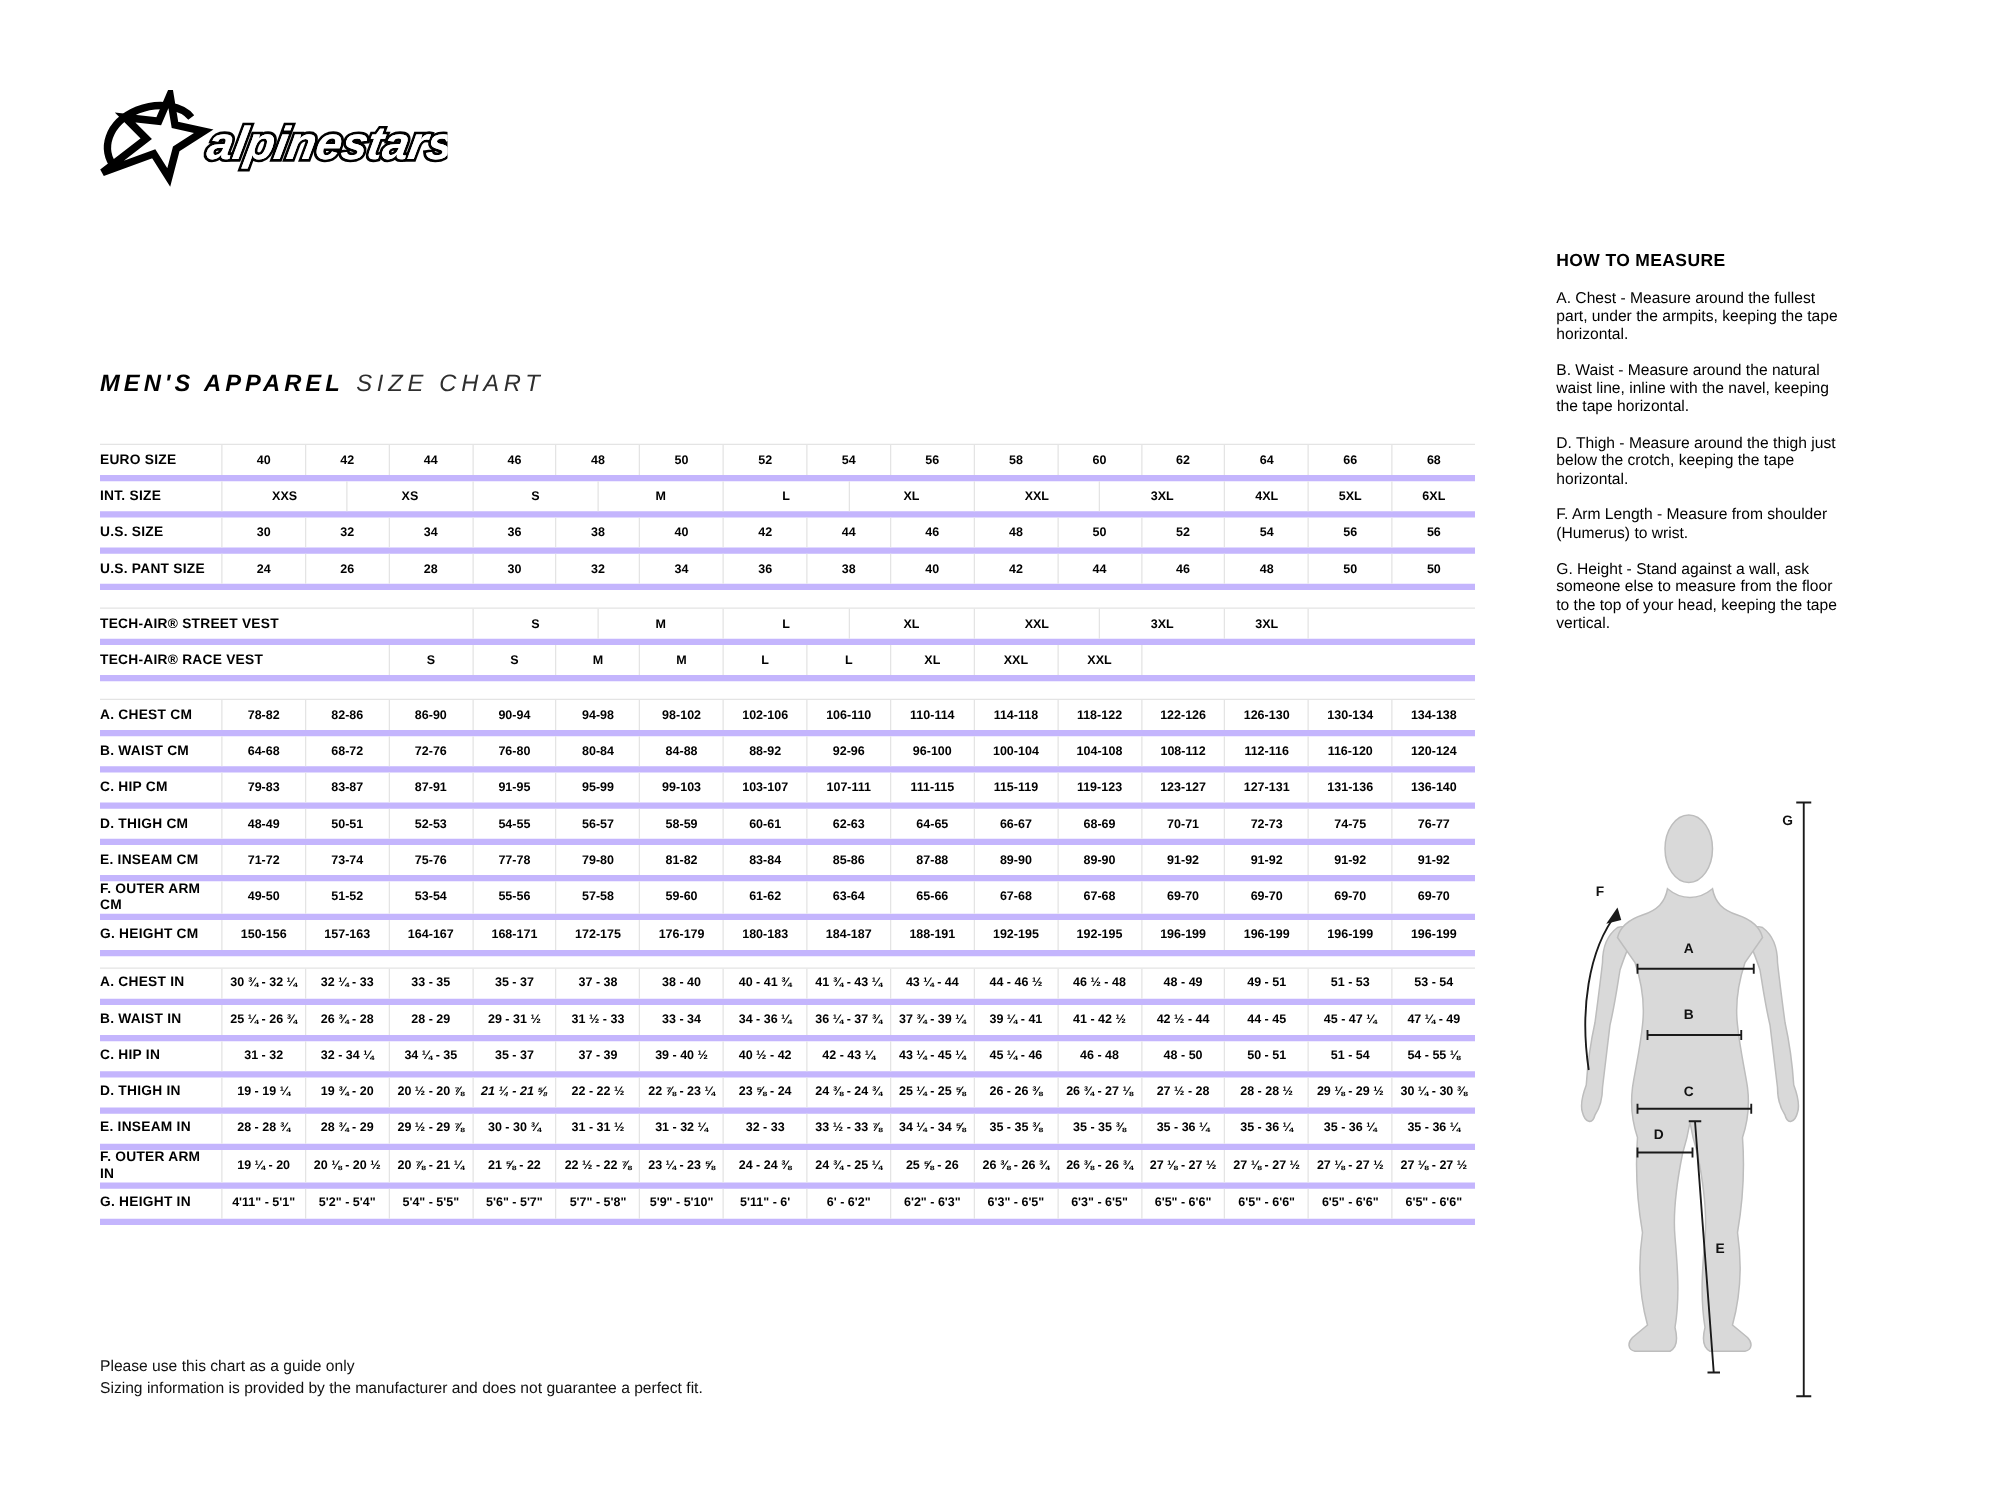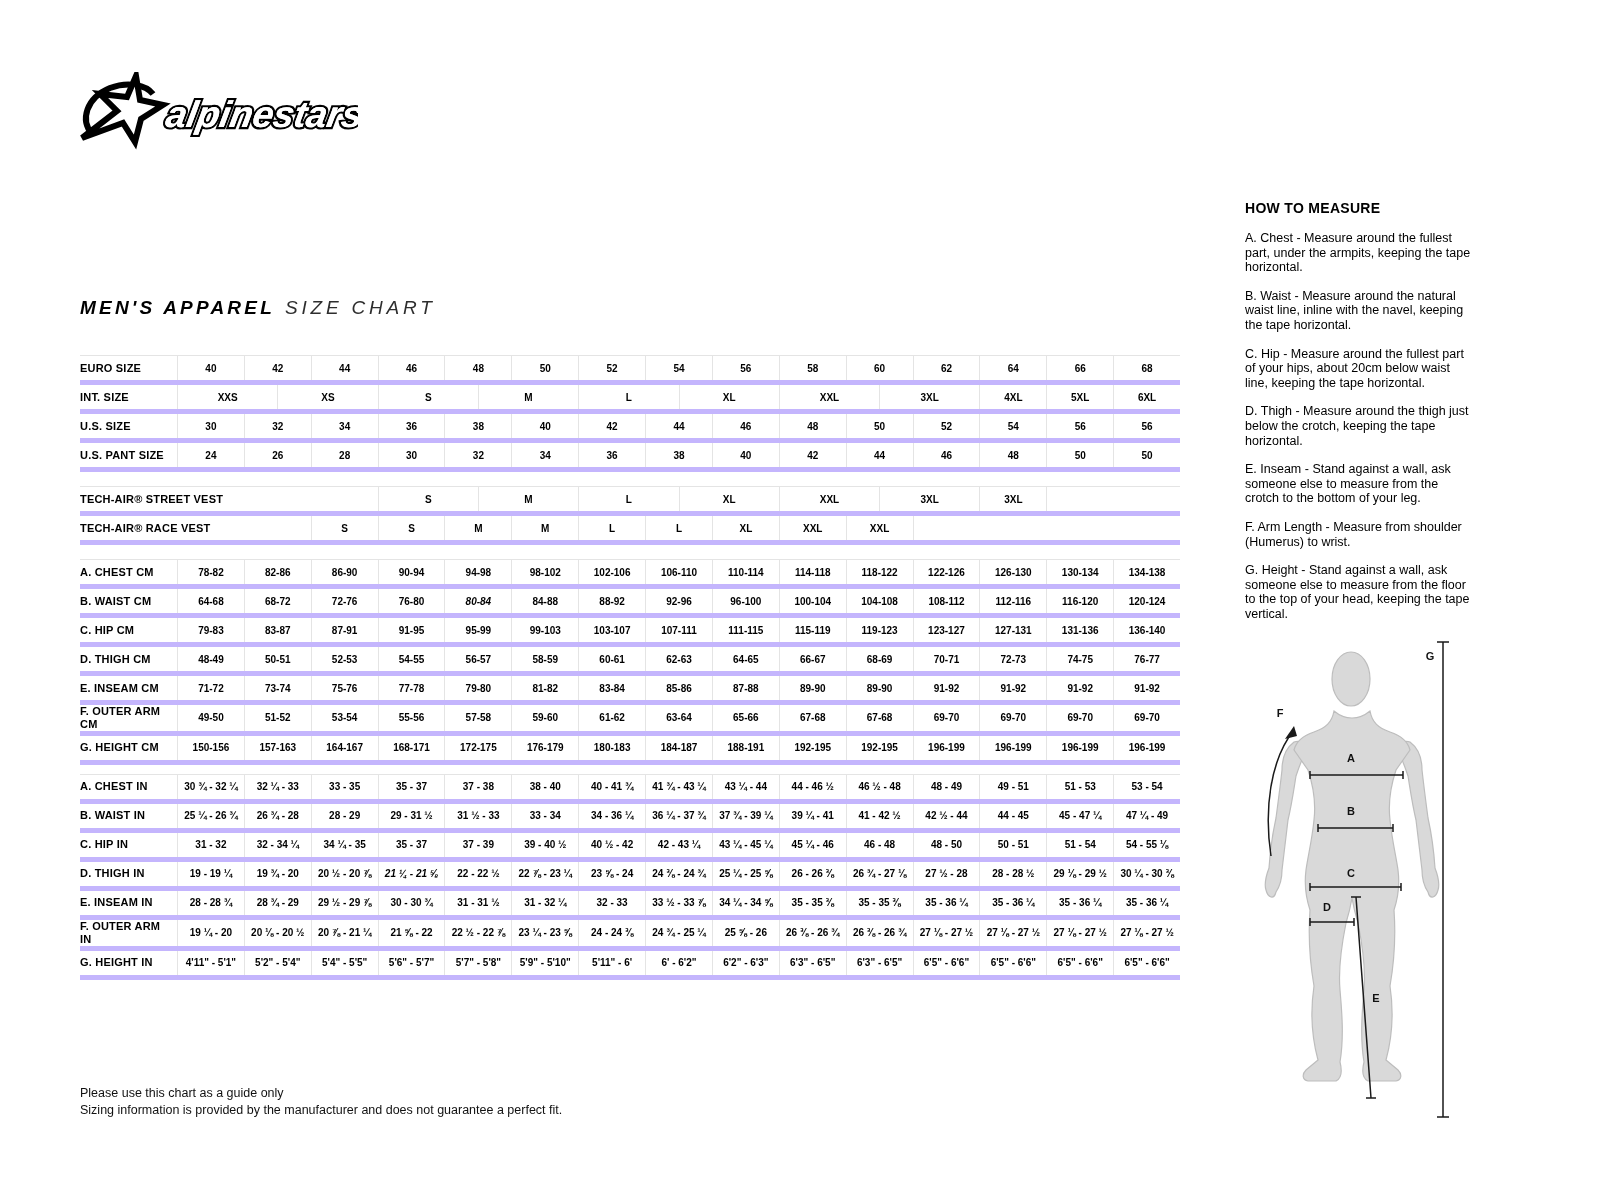--- a/index.html
+++ b/index.html
@@ -179,21 +179,21 @@
         <div class="cell" style="grid-column: span 2;">126-130</div>
         <div class="cell" style="grid-column: span 2;">130-134</div>
         <div class="cell" style="grid-column: span 2;">134-138</div>
       </div>
       <div class="srow">
         <div class="rlabel">B. WAIST CM</div>
         <div class="cell" style="grid-column: span 2;">64-68</div>
         <div class="cell" style="grid-column: span 2;">68-72</div>
         <div class="cell" style="grid-column: span 2;">72-76</div>
         <div class="cell" style="grid-column: span 2;">76-80</div>
-        <div class="cell" style="grid-column: span 2; font-style: italic;">80-84</div>
+        <div class="cell" style="grid-column: span 2;">80-84</div>
         <div class="cell" style="grid-column: span 2;">84-88</div>
         <div class="cell" style="grid-column: span 2;">88-92</div>
         <div class="cell" style="grid-column: span 2;">92-96</div>
         <div class="cell" style="grid-column: span 2;">96-100</div>
         <div class="cell" style="grid-column: span 2;">100-104</div>
         <div class="cell" style="grid-column: span 2;">104-108</div>
         <div class="cell" style="grid-column: span 2;">108-112</div>
         <div class="cell" style="grid-column: span 2;">112-116</div>
         <div class="cell" style="grid-column: span 2;">116-120</div>
         <div class="cell" style="grid-column: span 2;">120-124</div>
@@ -419,23 +419,21 @@
         <div class="cell" style="grid-column: span 2;">6'5" - 6'6"</div>
       </div>
     </div>
   </div>
 
 <div class="measure">
   <h3>HOW TO MEASURE</h3>
   <div>
       <p>A. Chest - Measure around the fullest part, under the armpits, keeping the tape horizontal.</p>
       <p>B. Waist - Measure around the natural waist line, inline with the navel, keeping the tape horizontal.</p>
-      <p>C. Hip - Measure around the fullest part of your hips, about 20cm below waist line, keeping the tape horizontal.</p>
       <p>D. Thigh - Measure around the thigh just below the crotch, keeping the tape horizontal.</p>
-      <p>E. Inseam - Stand against a wall, ask someone else to measure from the crotch to the bottom of your leg.</p>
       <p>F. Arm Length - Measure from shoulder (Humerus) to wrist.</p>
       <p>G. Height - Stand against a wall, ask someone else to measure from the floor to the top of your head, keeping the tape vertical.</p>
     </div>
 </div>
 
 <svg class="diagram" viewBox="0 0 370 520">
   <g fill="#d9d9d9" stroke="#bdbdbd" stroke-width="1.2">
     <ellipse cx="121" cy="61" rx="19" ry="27"></ellipse>
 
     <path d="M64,124 C56,130 52,140 52,152 C50,170 48,185 46,200 C42,218 40,235 39,250

